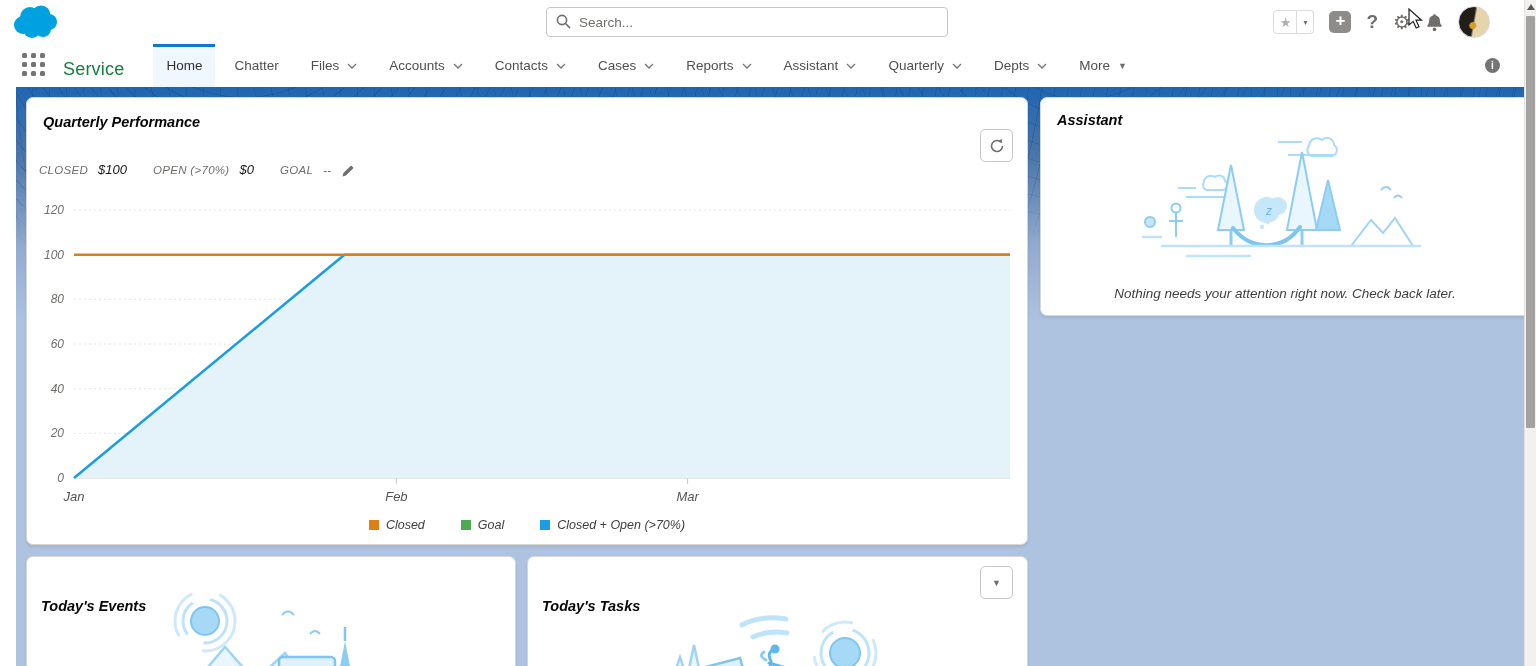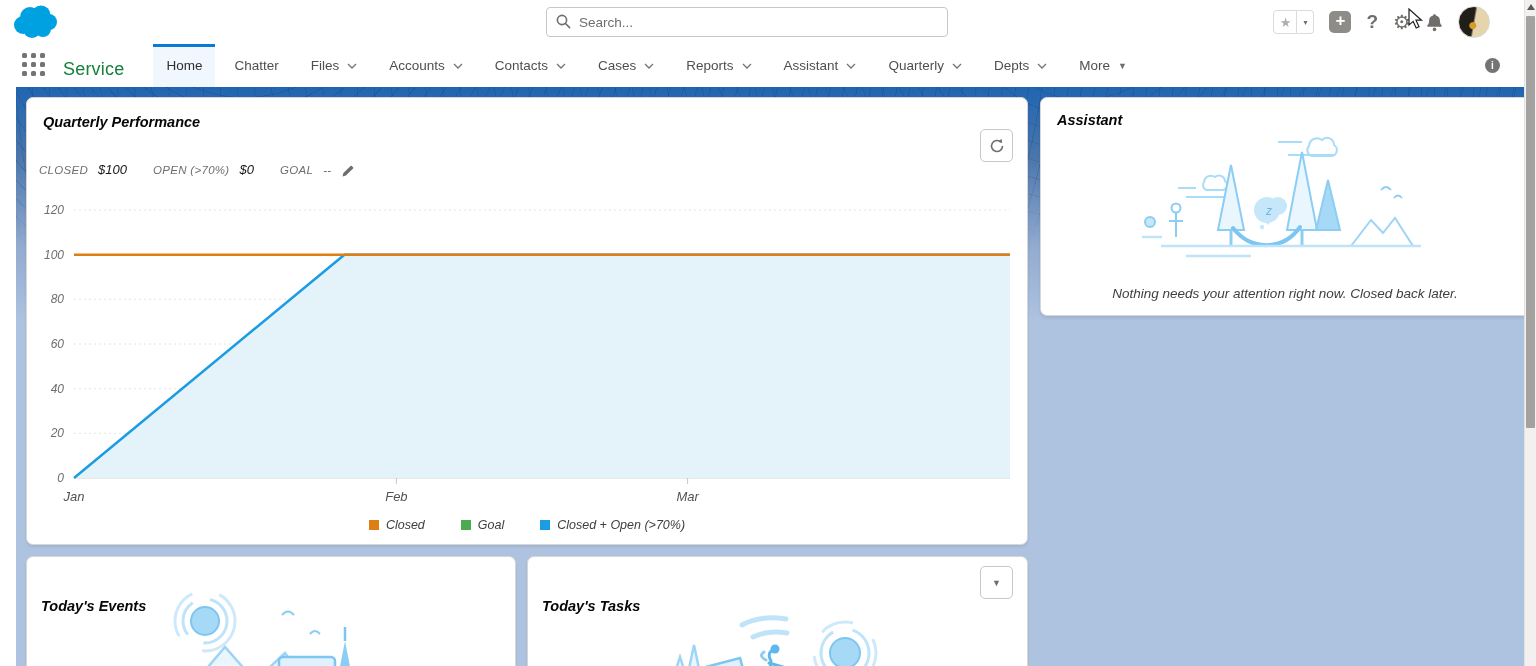--- a/index.html
+++ b/index.html
@@ -304,21 +304,21 @@
           <line x1="120" y1="126" x2="185" y2="126"></line>
           <line x1="76" y1="107" x2="96" y2="107"></line>
       </g>
       <g stroke="#8ccdf4" stroke-width="2" fill="none">
         <circle cx="110" cy="78" r="4.5"></circle>
           <line x1="110" y1="83" x2="110" y2="107"></line>
           <line x1="103" y1="91" x2="117" y2="91"></line>
         <circle cx="84" cy="92" r="5" fill="#c6e6f9"></circle>
       </g>
     </svg>
-    <div class="a-msg">Nothing needs your attention right now. Closed back later.</div>
+    <div class="a-msg">Nothing needs your attention right now. Check back later.</div>
   </div>
 
   <div class="card e-card">
     <div class="card-title b-title">Today's Events</div>
     <svg class="b-illus" width="490" height="240" viewBox="0 0 490 240">
       <circle cx="178" cy="64" r="14" fill="#a5d9f6" stroke="#7ec6f0" stroke-width="2"></circle>
       <circle cx="178" cy="64" r="22" fill="none" stroke="#bfe4f9" stroke-width="3" stroke-dasharray="36 18"></circle>
       <circle cx="178" cy="64" r="30" fill="none" stroke="#cfe9fa" stroke-width="3" stroke-dasharray="50 28"></circle>
       <g fill="none" stroke="#8ccdf4" stroke-width="2">
         <path d="M255 58 q6 -7 12 0"></path>

